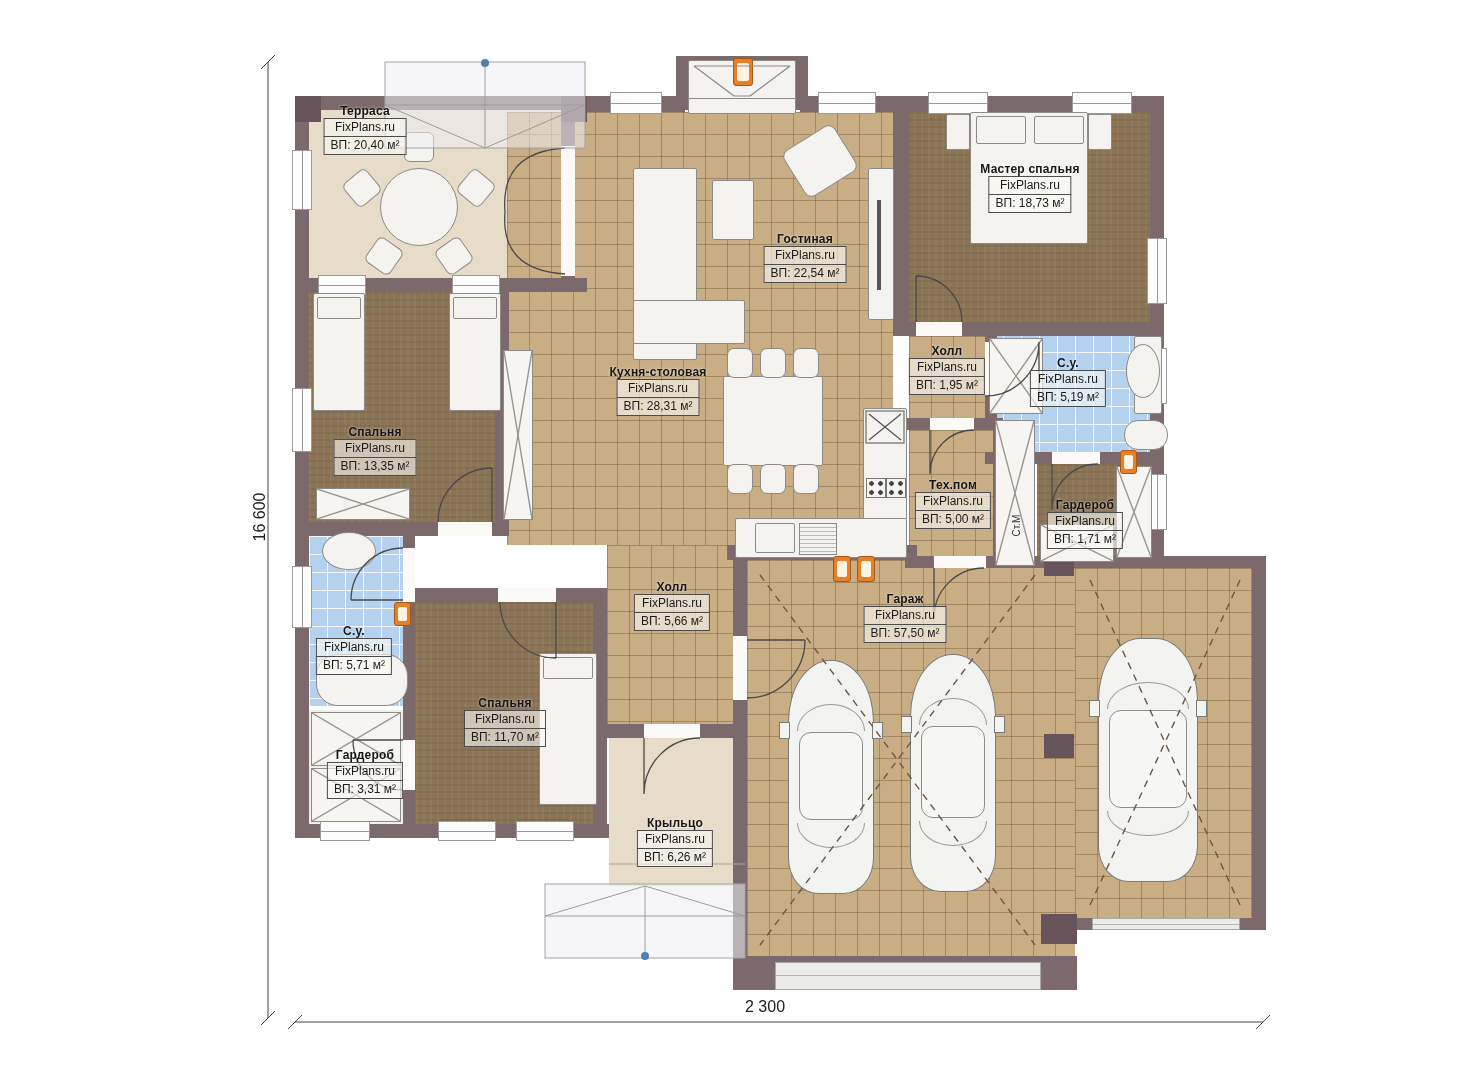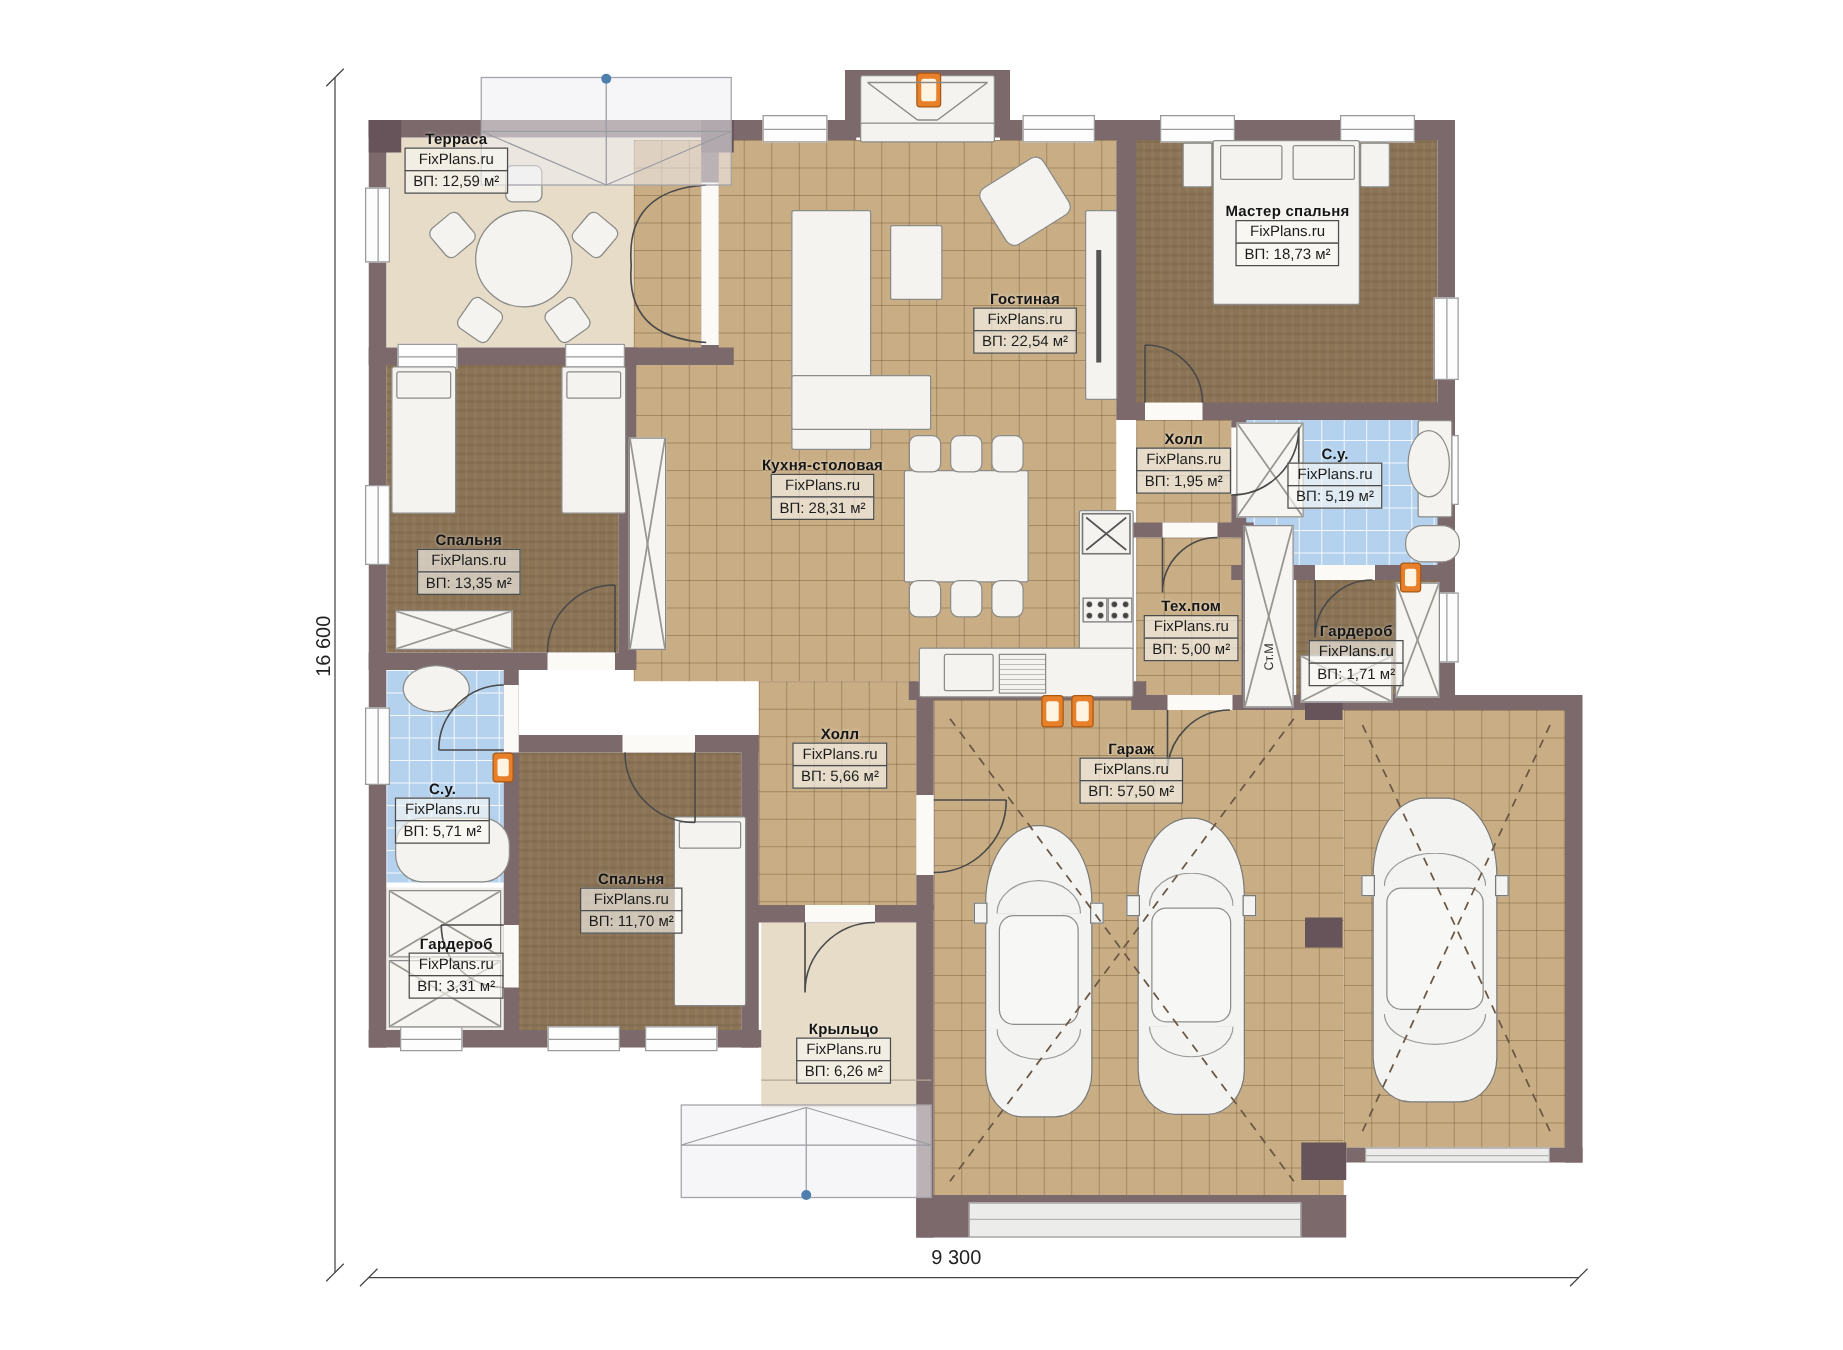--- a/index.html
+++ b/index.html
@@ -338,23 +338,23 @@
       <path d="M268,62 V1018" fill="none"></path>
       <path d="M261,69 L275,55 M261,1025 L275,1011" fill="none"></path>
       <path d="M295,1022 H1263" fill="none"></path>
       <path d="M288,1029 L302,1015 M1256,1029 L1270,1015" fill="none"></path>
     </g>
   </svg>
 
   <div class="label" style="left:365px;top:104px;">
     <div class="nm">Терраса</div>
     <div class="bxs"><div class="bx">FixPlans.ru</div>
-    <div class="bx">ВП: 12,59 м²</div></div>
-  </div>
-  <div class="label" style="left:805px;top:232px;margin-left:15px;">
+    <div class="bx">ВП: 20,40 м²</div></div>
+  </div>
+  <div class="label" style="left:805px;top:232px;">
     <div class="nm">Гостиная</div>
     <div class="bxs"><div class="bx">FixPlans.ru</div>
     <div class="bx">ВП: 22,54 м²</div></div>
   </div>
   <div class="label" style="left:1030px;top:162px;">
     <div class="nm">Мастер спальня</div>
     <div class="bxs"><div class="bx">FixPlans.ru</div>
     <div class="bx">ВП: 18,73 м²</div></div>
   </div>
   <div class="label" style="left:658px;top:365px;">
@@ -412,15 +412,15 @@
     <div class="bxs"><div class="bx">FixPlans.ru</div>
     <div class="bx">ВП: 6,26 м²</div></div>
   </div>
   <div class="label" style="left:905px;top:592px;">
     <div class="nm">Гараж</div>
     <div class="bxs"><div class="bx">FixPlans.ru</div>
     <div class="bx">ВП: 57,50 м²</div></div>
   </div>
 
   <div class="dim v" style="left:215px;top:508px;width:90px;text-align:center;">16 600</div>
-  <div class="dim" style="left:745px;top:998px;">9 300</div>
+  <div class="dim" style="left:745px;top:998px;">2 300</div>
 
 </div>
 
 </body></html>

